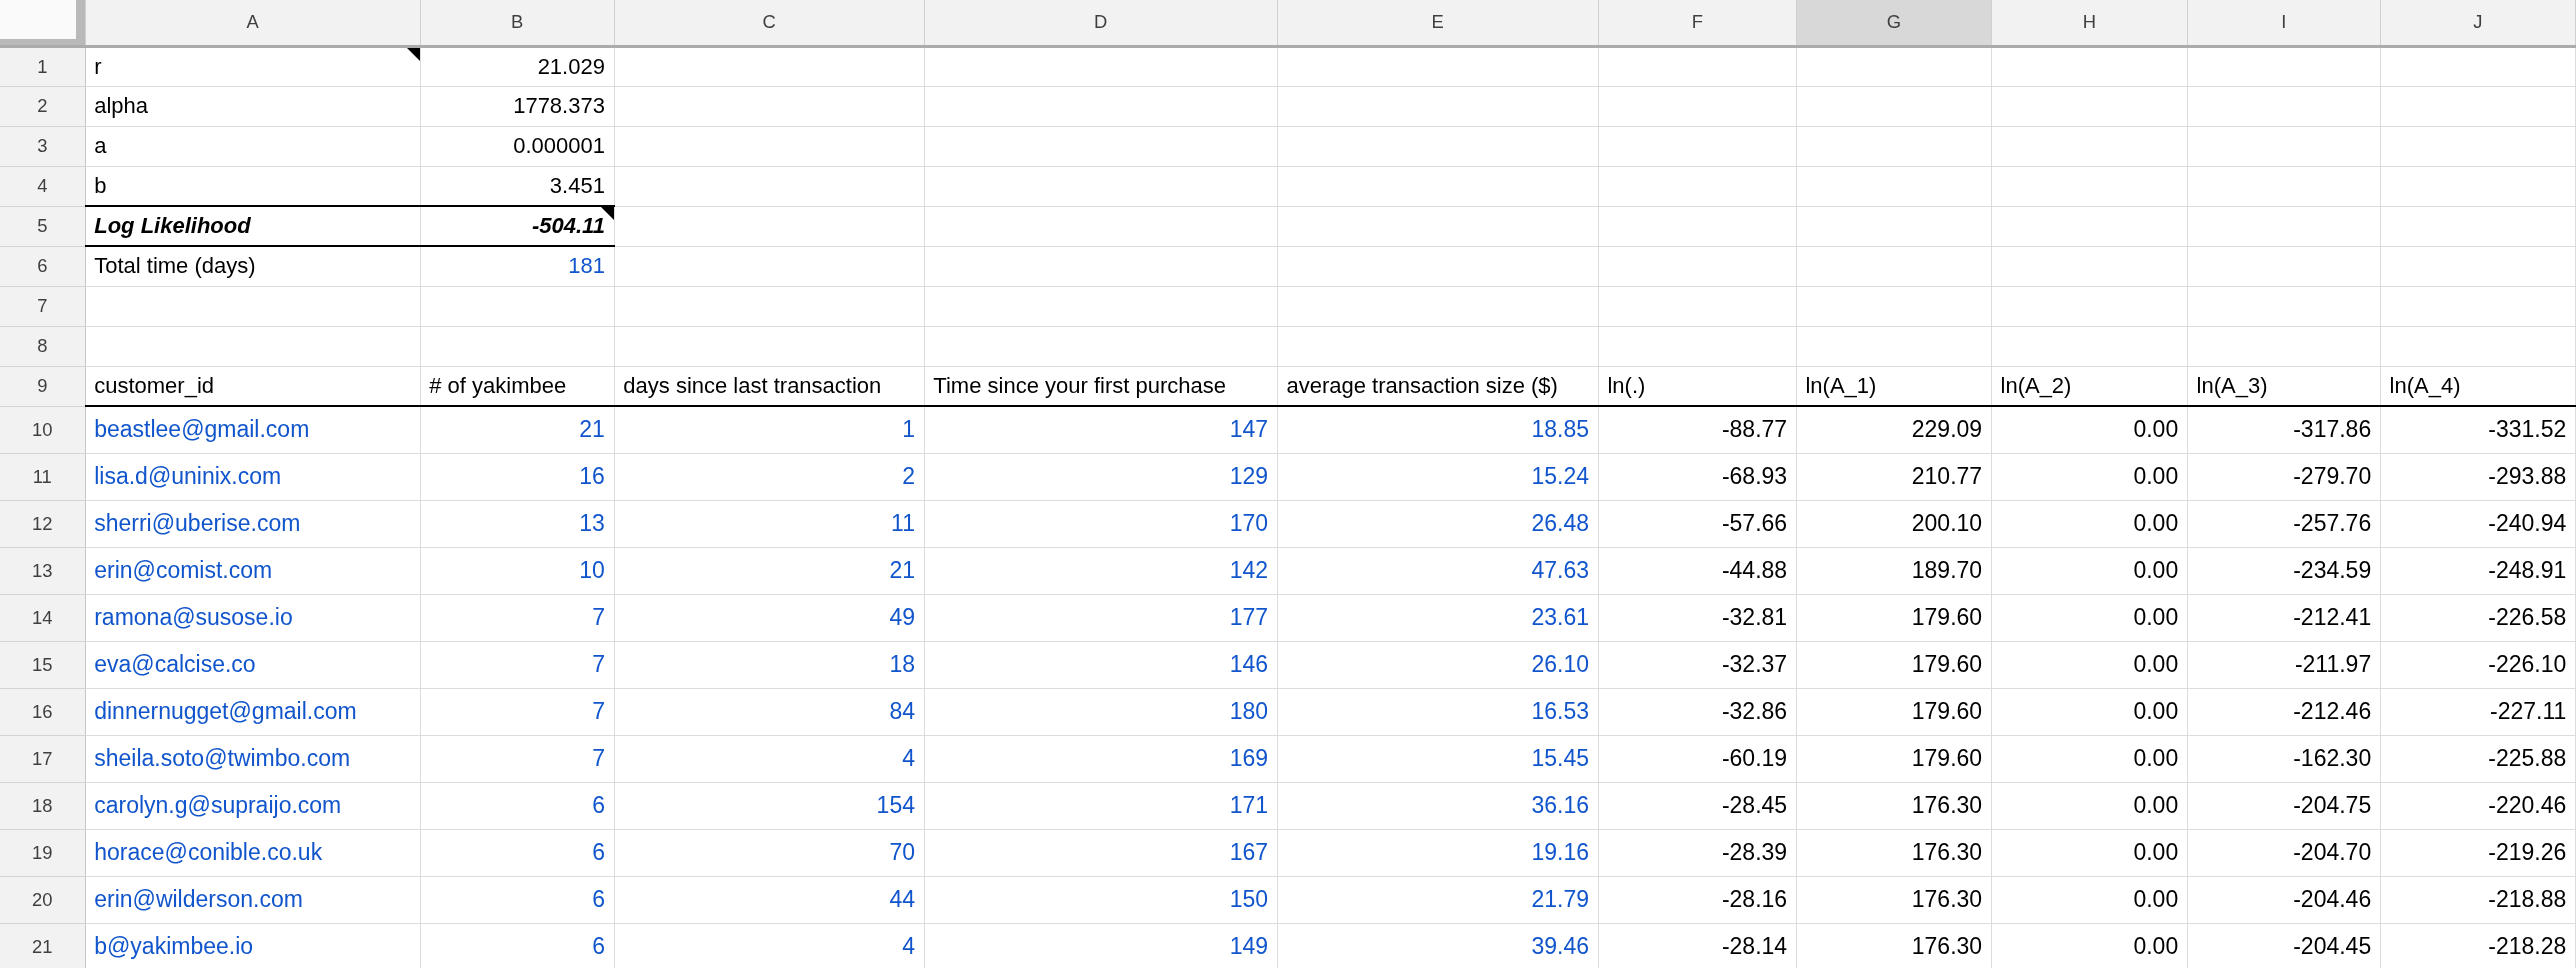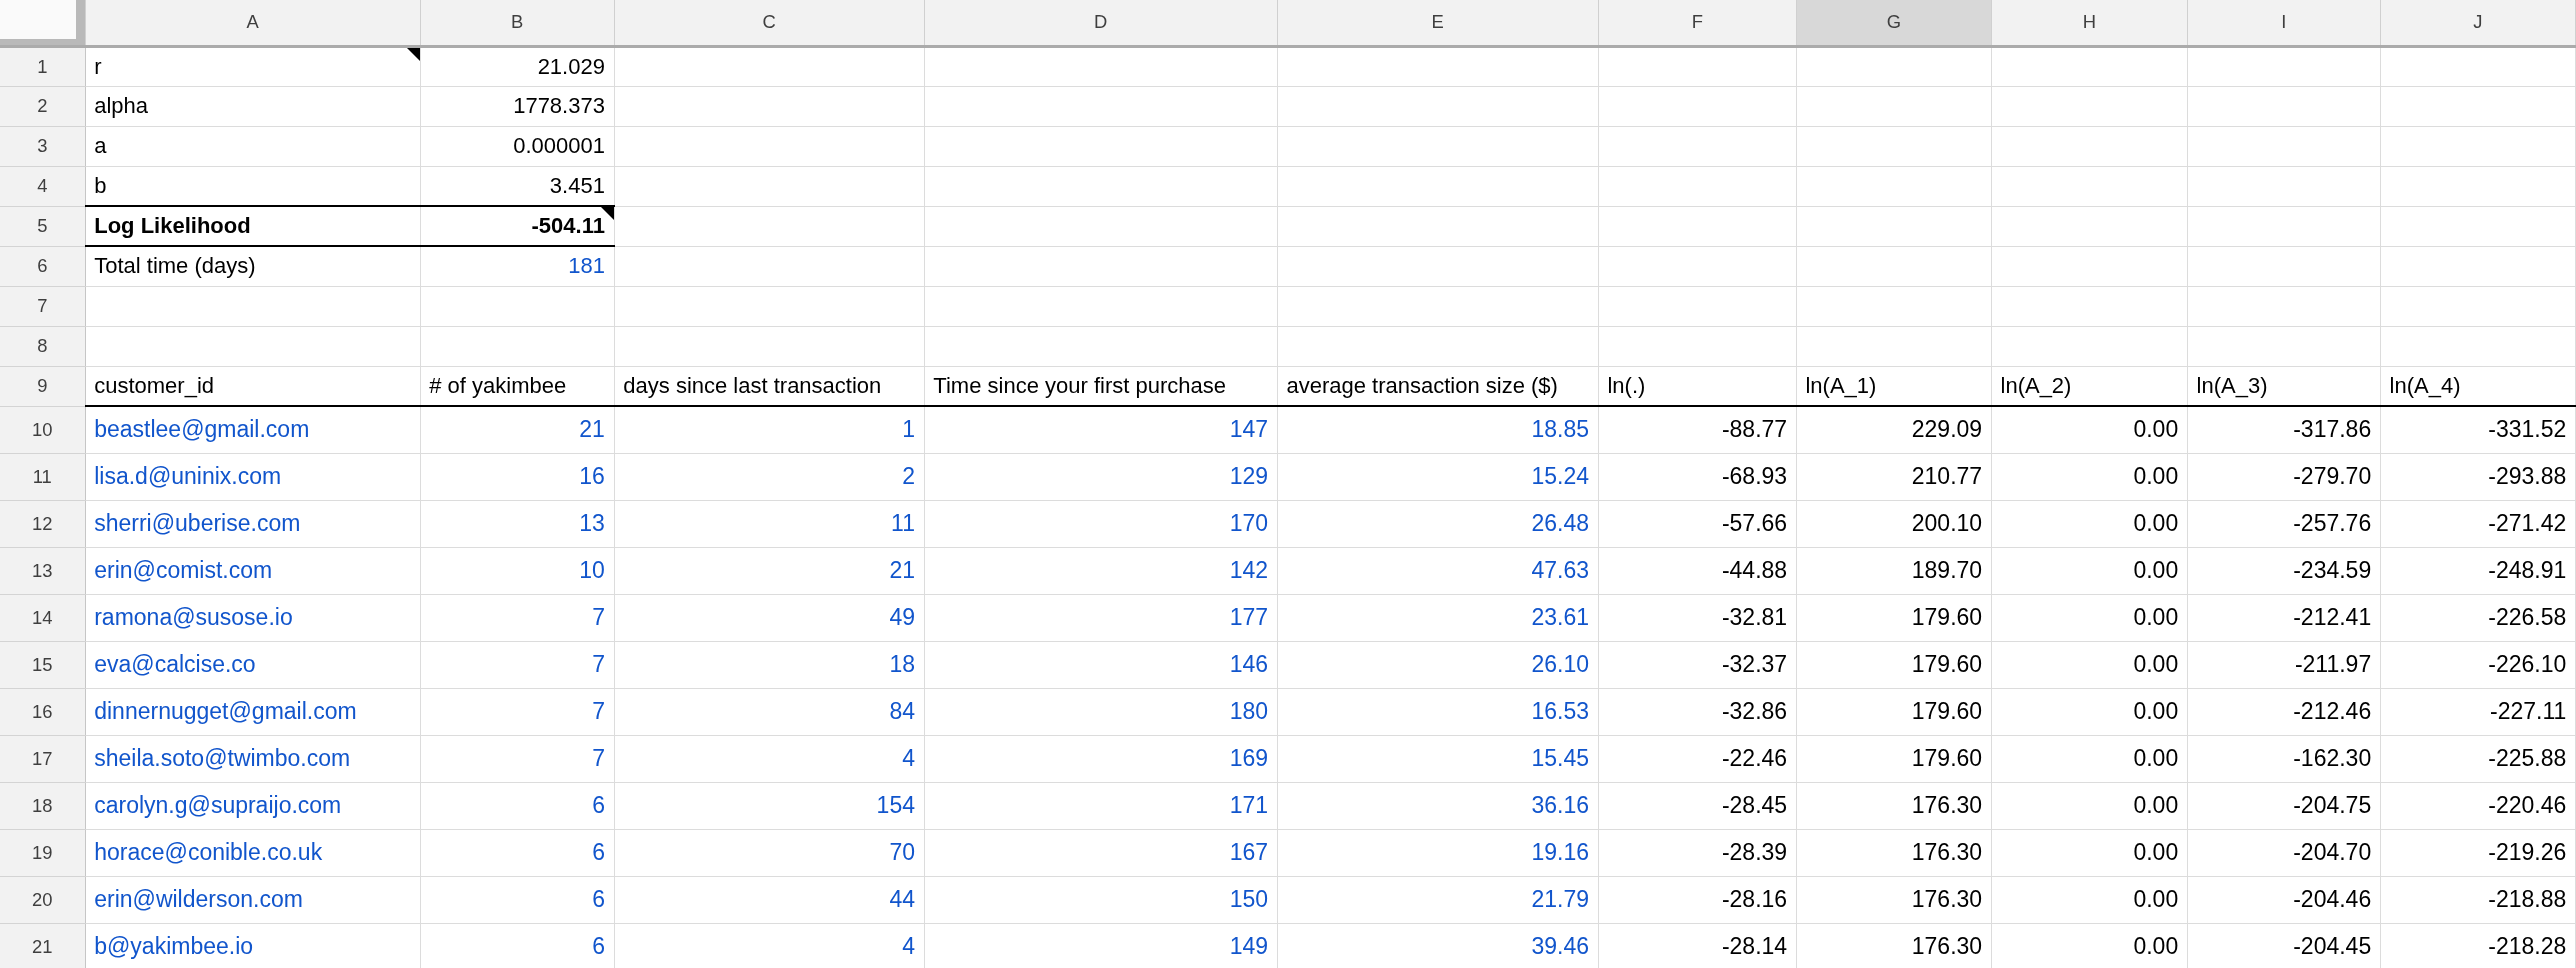--- a/index.html
+++ b/index.html
@@ -30,21 +30,21 @@
   tr.r-data{height:47px;}
   tr.r-data td{font-size:23px;}
   td.rownum{
     background:#f2f2f2;border-right:1.9px solid #c6c6c6;border-bottom:1.9px solid #d4d4d4;
     font-size:18.4px !important;color:#3f3f3f;text-align:center;padding:0;
   }
   .al{text-align:left}.ar{text-align:right}
   .blue{color:#1155cc}
   .bold{font-weight:700}
   tr.hdr-row td:not(.rownum){border-bottom:2.9px solid #000;}
-  tr.box-row td.cc0,tr.box-row td.cc1{border-top:2.9px solid #000;border-bottom:2.9px solid #000;}
+  tr.box-row td.cc0,tr.box-row td.cc1{border-top:2.9px solid #000;border-bottom:2.9px solid #000;font-style:italic;}
   .note{
     position:absolute;top:0;right:0;width:0;height:0;
     border-top:13.5px solid #000;border-left:13.5px solid transparent;
   }
 </style>
 </head>
 <body>
 
 <div class="sheet">
   <table>
@@ -227,21 +227,21 @@
           <td class="rownum">12</td>
           <td class="cc0 al blue"><span>sherri@uberise.com</span></td>
           <td class="cc1 ar blue"><span>13</span></td>
           <td class="cc2 ar blue"><span>11</span></td>
           <td class="cc3 ar blue"><span>170</span></td>
           <td class="cc4 ar blue"><span>26.48</span></td>
           <td class="cc5 ar"><span>-57.66</span></td>
           <td class="cc6 ar"><span>200.10</span></td>
           <td class="cc7 ar"><span>0.00</span></td>
           <td class="cc8 ar"><span>-257.76</span></td>
-          <td class="cc9 ar"><span>-271.42</span></td>
+          <td class="cc9 ar"><span>-240.94</span></td>
         </tr>
         <tr class="r-data">
           <td class="rownum">13</td>
           <td class="cc0 al blue"><span>erin@comist.com</span></td>
           <td class="cc1 ar blue"><span>10</span></td>
           <td class="cc2 ar blue"><span>21</span></td>
           <td class="cc3 ar blue"><span>142</span></td>
           <td class="cc4 ar blue"><span>47.63</span></td>
           <td class="cc5 ar"><span>-44.88</span></td>
           <td class="cc6 ar"><span>189.70</span></td>
@@ -288,21 +288,21 @@
           <td class="cc8 ar"><span>-212.46</span></td>
           <td class="cc9 ar"><span>-227.11</span></td>
         </tr>
         <tr class="r-data">
           <td class="rownum">17</td>
           <td class="cc0 al blue"><span>sheila.soto@twimbo.com</span></td>
           <td class="cc1 ar blue"><span>7</span></td>
           <td class="cc2 ar blue"><span>4</span></td>
           <td class="cc3 ar blue"><span>169</span></td>
           <td class="cc4 ar blue"><span>15.45</span></td>
-          <td class="cc5 ar"><span>-22.46</span></td>
+          <td class="cc5 ar"><span>-60.19</span></td>
           <td class="cc6 ar"><span>179.60</span></td>
           <td class="cc7 ar"><span>0.00</span></td>
           <td class="cc8 ar"><span>-162.30</span></td>
           <td class="cc9 ar"><span>-225.88</span></td>
         </tr>
         <tr class="r-data">
           <td class="rownum">18</td>
           <td class="cc0 al blue"><span>carolyn.g@supraijo.com</span></td>
           <td class="cc1 ar blue"><span>6</span></td>
           <td class="cc2 ar blue"><span>154</span></td>

